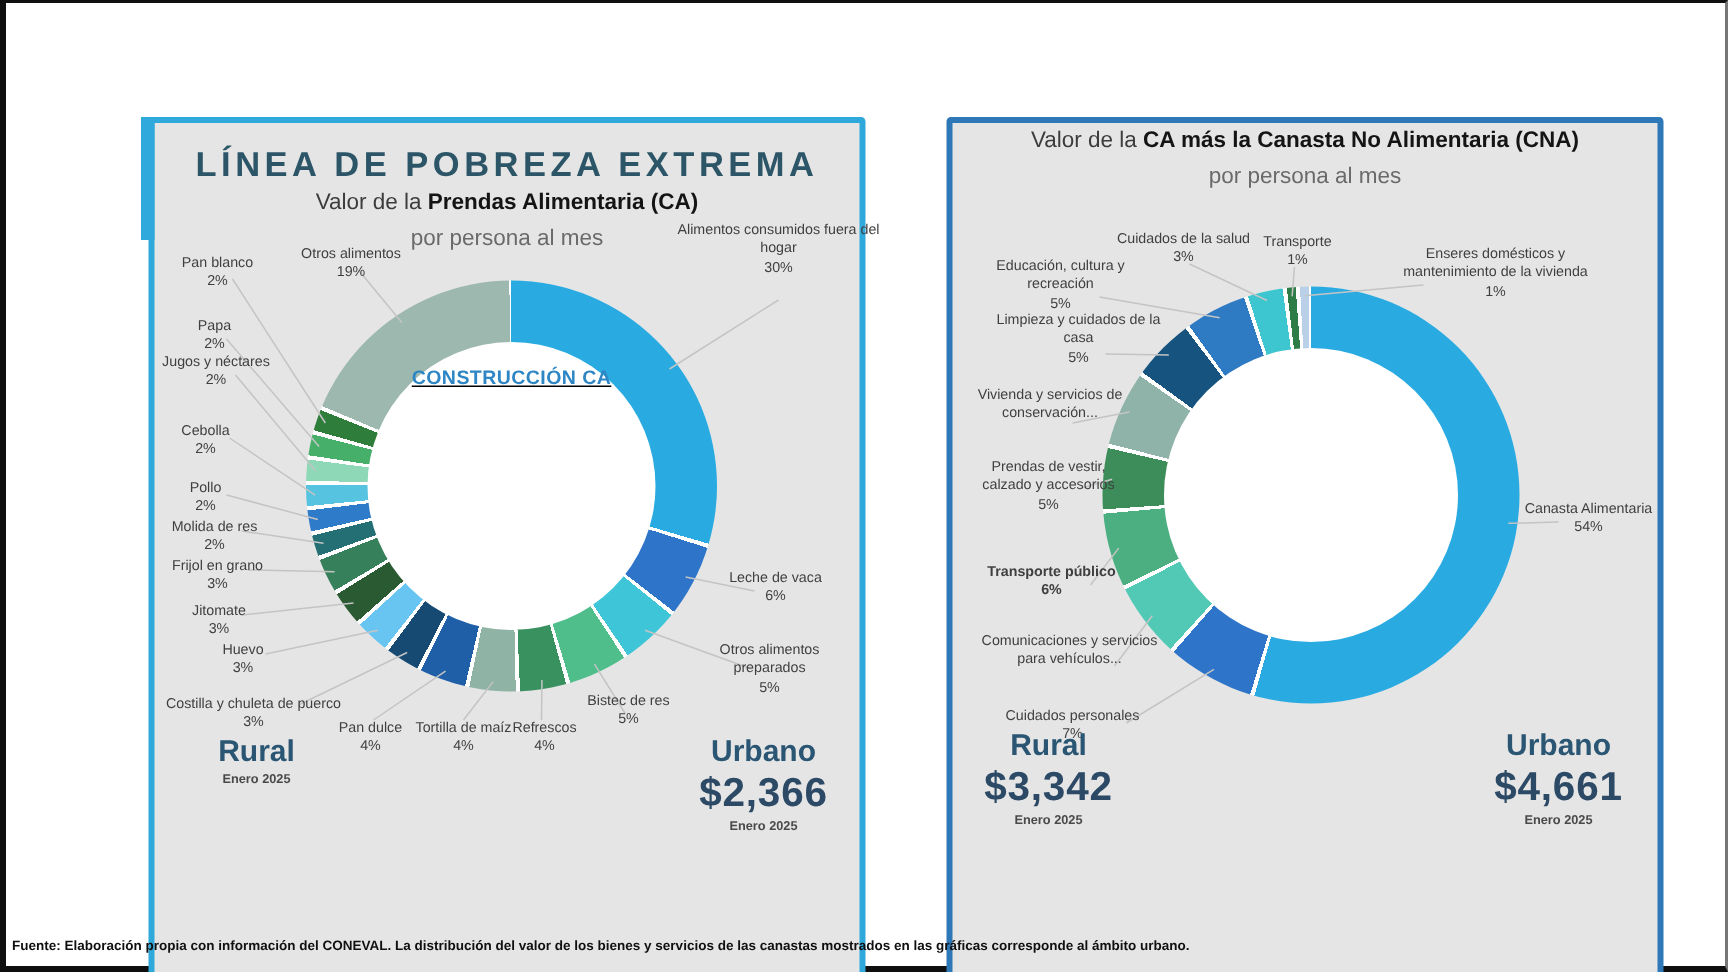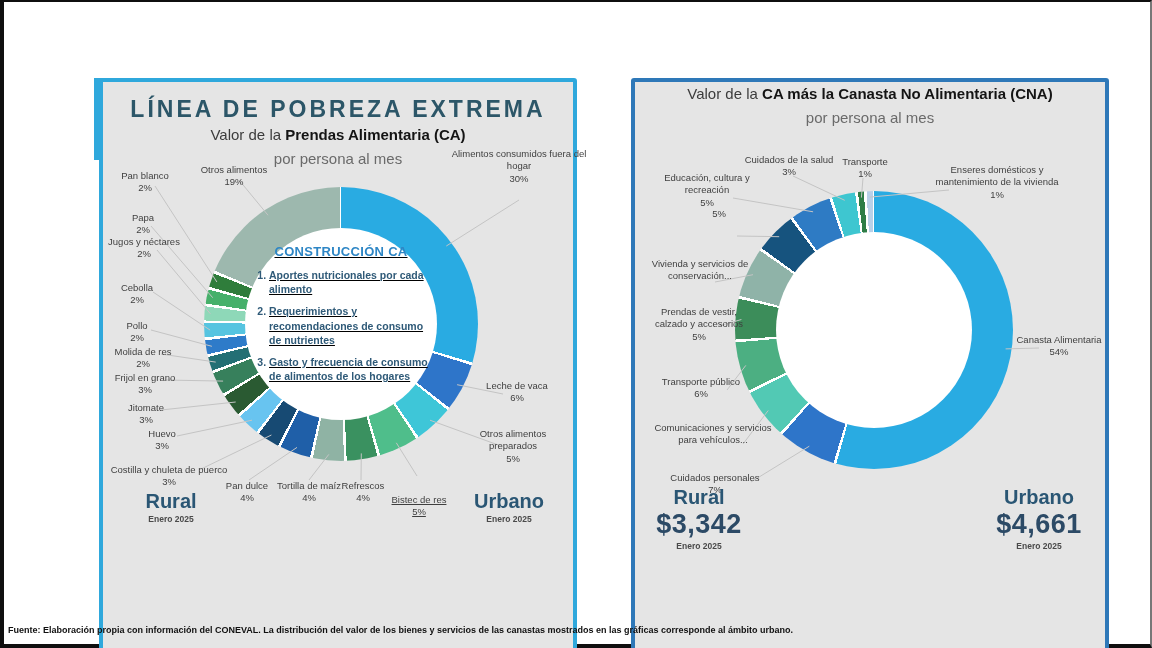--- a/index.html
+++ b/index.html
@@ -72,21 +72,21 @@
           <div>30%</div>
         </div>
         <div class="callout" style="left: 366px; top: 302px; width: 104px;">
           <div>Leche de vaca</div>
           <div>6%</div>
         </div>
         <div class="callout" style="left: 356px; top: 350px; width: 116px;">
           <div>Otros alimentos preparados</div>
           <div>5%</div>
         </div>
-        <div class="callout" style="left: 276px; top: 416px; width: 88px; text-decoration: underline;">
+        <div class="callout" style="left: 276px; top: 384px; width: 88px;">
           <div>Bistec de res</div>
           <div>5%</div>
         </div>
         <div class="callout" style="left: 232px; top: 402px; width: 64px;">
           <div>Refrescos</div>
           <div>4%</div>
         </div>
         <div class="callout" style="left: 168px; top: 402px; width: 84px;">
           <div>Tortilla de maíz</div>
           <div>4%</div>
@@ -135,32 +135,28 @@
           <div>Pan blanco</div>
           <div>2%</div>
         </div>
         <div class="callout" style="left: 86px; top: 86px; width: 98px;">
           <div>Otros alimentos</div>
           <div>19%</div>
         </div>
       </div>
     <div class="centerbox" style="left:152px;top:166px;width:180px;">
       <div class="c-title">CONSTRUCCIÓN CA</div>
-      <ol>
-        <li>Aportes nutricionales por cada alimento</li>
-        <li>Requerimientos y recomendaciones de consumo de nutrientes</li>
-        <li>Gasto y frecuencia de consumo de alimentos de los hogares</li>
-      </ol>
     </div>
     <div class="money" style="left:12px;top:412px;width:120px;">
       <div class="m-label">Rural</div>
       <div class="m-date">Enero 2025</div>
     </div>
     <div class="money" style="left:350px;top:412px;width:120px;">
       <div class="m-label">Urbano</div>
+      <div class="m-amount">$2,366</div>
       <div class="m-date">Enero 2025</div>
     </div>
   </div>
 </div>
 
 <div class="panel panel-right">
   <div class="p-sub"><span>Valor de la </span><b>CA más la Canasta No Alimentaria (CNA)</b></div>
   <div class="p-sub2">por persona al mes</div>
   <div class="layer">
     <div class="donut" style="left: 104px; top: 113px; width: 278px; height: 278px; background: conic-gradient(rgb(41, 171, 226) 0.6deg, rgb(41, 171, 226) 195.76deg, rgb(255, 255, 255) 195.76deg, rgb(255, 255, 255) 196.96deg, rgb(46, 117, 201) 196.96deg, rgb(46, 117, 201) 221.22deg, rgb(255, 255, 255) 221.22deg, rgb(255, 255, 255) 222.42deg, rgb(82, 201, 180) 222.42deg, rgb(82, 201, 180) 243.04deg, rgb(255, 255, 255) 243.04deg, rgb(255, 255, 255) 244.24deg, rgb(76, 175, 130) 244.24deg, rgb(76, 175, 130) 264.85deg, rgb(255, 255, 255) 264.85deg, rgb(255, 255, 255) 266.05deg, rgb(60, 141, 90) 266.05deg, rgb(60, 141, 90) 283.04deg, rgb(255, 255, 255) 283.04deg, rgb(255, 255, 255) 284.24deg, rgb(143, 179, 168) 284.24deg, rgb(143, 179, 168) 304.85deg, rgb(255, 255, 255) 304.85deg, rgb(255, 255, 255) 306.05deg, rgb(22, 83, 126) 306.05deg, rgb(22, 83, 126) 323.04deg, rgb(255, 255, 255) 323.04deg, rgb(255, 255, 255) 324.24deg, rgb(46, 123, 196) 324.24deg, rgb(46, 123, 196) 341.22deg, rgb(255, 255, 255) 341.22deg, rgb(255, 255, 255) 342.42deg, rgb(62, 198, 208) 342.42deg, rgb(62, 198, 208) 352.13deg, rgb(255, 255, 255) 352.13deg, rgb(255, 255, 255) 353.33deg, rgb(46, 125, 70) 353.33deg, rgb(46, 125, 70) 355.76deg, rgb(255, 255, 255) 355.76deg, rgb(255, 255, 255) 356.96deg, rgb(185, 208, 232) 356.96deg, rgb(185, 208, 232) 359.4deg, rgb(255, 255, 255) 359.4deg, rgb(255, 255, 255) 360.6deg);"></div>
@@ -183,32 +179,33 @@
           <div>Canasta Alimentaria</div>
           <div>54%</div>
         </div>
         <div class="callout" style="left: 16px; top: 394px; width: 136px;">
           <div>Cuidados personales</div>
           <div>7%</div>
         </div>
         <div class="callout" style="left: 20px; top: 344px; width: 124px;">
           <div>Comunicaciones y servicios para vehículos...</div>
         </div>
-        <div class="callout" style="left: 16px; top: 298px; width: 108px;">
+        <div class="callout" style="left: 16px; top: 298px; width: 108px; font-weight: bold;">
           <div>Transporte público</div>
           <div>6%</div>
         </div>
         <div class="callout" style="left: 16px; top: 228px; width: 104px;">
           <div>Prendas de vestir, calzado y accesorios</div>
           <div>5%</div>
         </div>
         <div class="callout" style="left: 10px; top: 180px; width: 118px;">
           <div>Vivienda y servicios de conservación...</div>
         </div>
         <div class="callout" style="left: 26px; top: 130px; width: 124px;">
+          <div>Limpieza y cuidados de la casa</div>
           <div>5%</div>
         </div>
         <div class="callout" style="left: 16px; top: 94px; width: 120px;">
           <div>Educación, cultura y recreación</div>
           <div>5%</div>
         </div>
         <div class="callout" style="left: 96px; top: 76px; width: 124px;">
           <div>Cuidados de la salud</div>
           <div>3%</div>
         </div>

